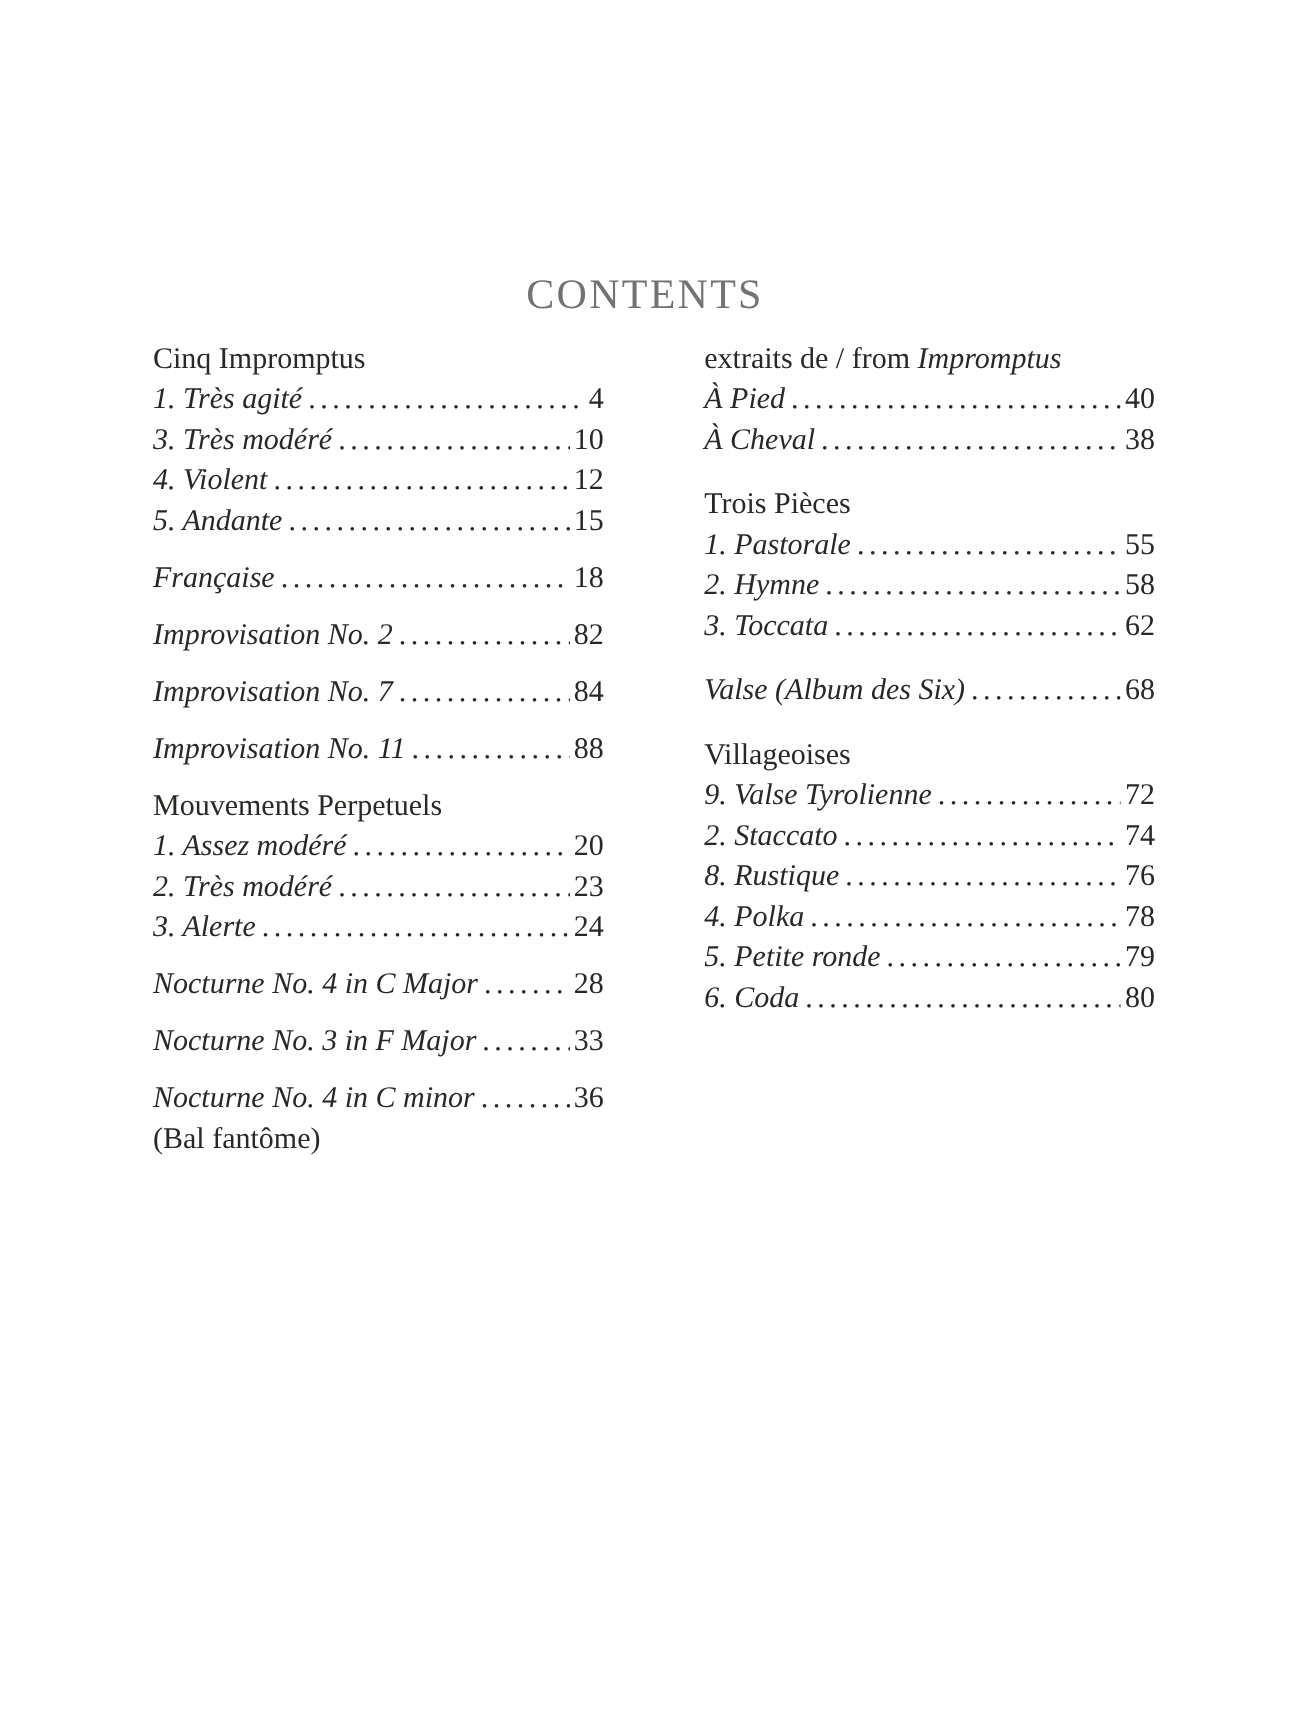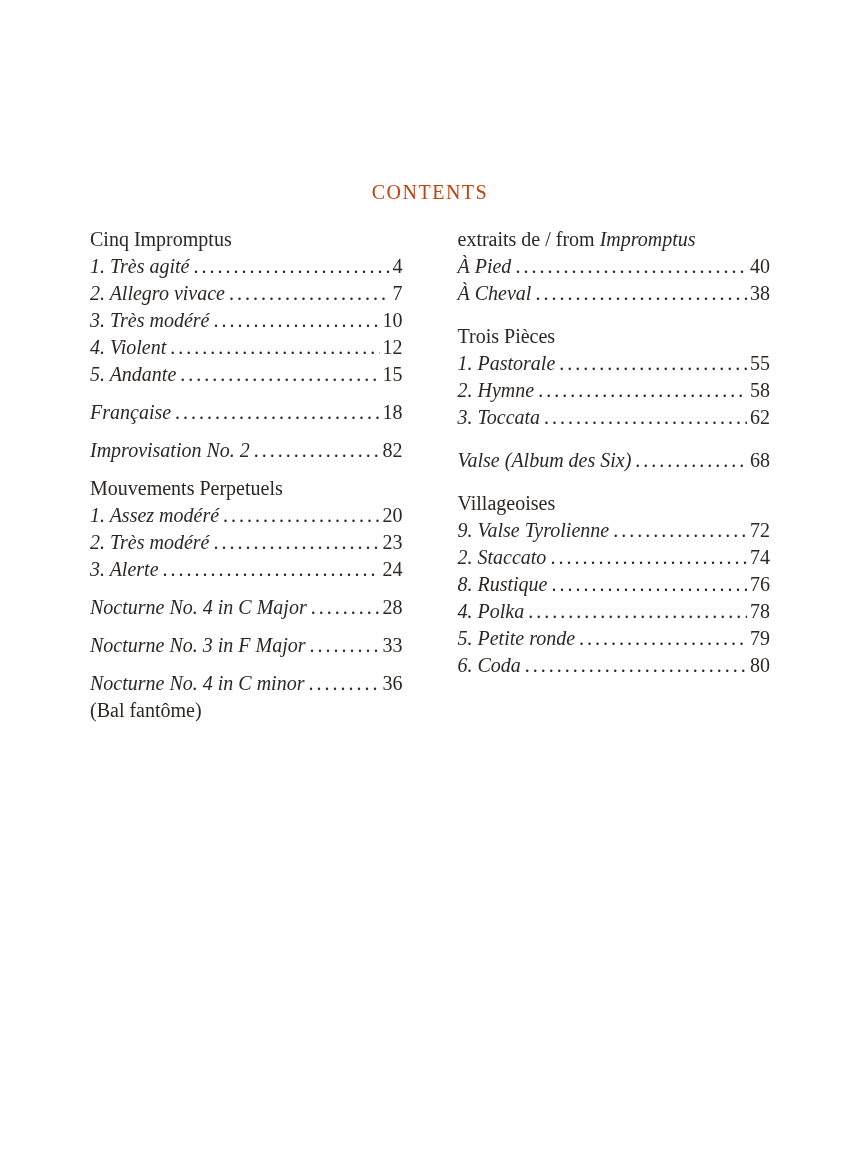--- a/index.html
+++ b/index.html
@@ -15,38 +15,38 @@
     color: #2b2724;
     font-family: "Liberation Serif", "DejaVu Serif", serif;
     overflow: hidden;
   }
   .toc-title {
     position: absolute;
     top: 181px;
     left: 90px;
     width: 680px;
     text-align: center;
-    font-size: 20px;
+    font-size: 28px;
     letter-spacing: 1.5px;
-    color: #c2410c;
+    color: #737373;
   }
   .columns {
     position: absolute;
     top: 226px;
     left: 90px;
     width: 680px;
     display: flex;
     gap: 55px;
     font-size: 20px;
   }
   .col {
     flex: 1 1 0;
     min-width: 0;
   }
-  .group { margin-bottom: 11px; }
+  .group { margin-bottom: 11px; margin-left: 12px; }
   .col-right .group { margin-bottom: 16px; }
   .heading-line,
   .subtitle-line {
     height: 27px;
     line-height: 27px;
     white-space: nowrap;
   }
   .heading-line em {
     font-style: italic;
   }
@@ -82,25 +82,20 @@
   <div class="columns">
       <div class="col col-left">
         <div class="group">
           <div class="heading-line"><span>Cinq Impromptus</span></div>
           <div class="toc-line">
             <span class="label">1. Très agité</span>
             <span class="dots"></span>
             <span class="pagenum">4</span>
           </div>
           <div class="toc-line">
-            <span class="label">2. Allegro vivace</span>
-            <span class="dots"></span>
-            <span class="pagenum">7</span>
-          </div>
-          <div class="toc-line">
             <span class="label">3. Très modéré</span>
             <span class="dots"></span>
             <span class="pagenum">10</span>
           </div>
           <div class="toc-line">
             <span class="label">4. Violent</span>
             <span class="dots"></span>
             <span class="pagenum">12</span>
           </div>
           <div class="toc-line">
@@ -114,20 +109,34 @@
             <span class="label">Française</span>
             <span class="dots"></span>
             <span class="pagenum">18</span>
           </div>
         </div>
         <div class="group">
           <div class="toc-line">
             <span class="label">Improvisation No. 2</span>
             <span class="dots"></span>
             <span class="pagenum">82</span>
+          </div>
+        </div>
+        <div class="group">
+          <div class="toc-line">
+            <span class="label">Improvisation No. 7</span>
+            <span class="dots"></span>
+            <span class="pagenum">84</span>
+          </div>
+        </div>
+        <div class="group">
+          <div class="toc-line">
+            <span class="label">Improvisation No. 11</span>
+            <span class="dots"></span>
+            <span class="pagenum">88</span>
           </div>
         </div>
         <div class="group">
           <div class="heading-line"><span>Mouvements Perpetuels</span></div>
           <div class="toc-line">
             <span class="label">1. Assez modéré</span>
             <span class="dots"></span>
             <span class="pagenum">20</span>
           </div>
           <div class="toc-line">

